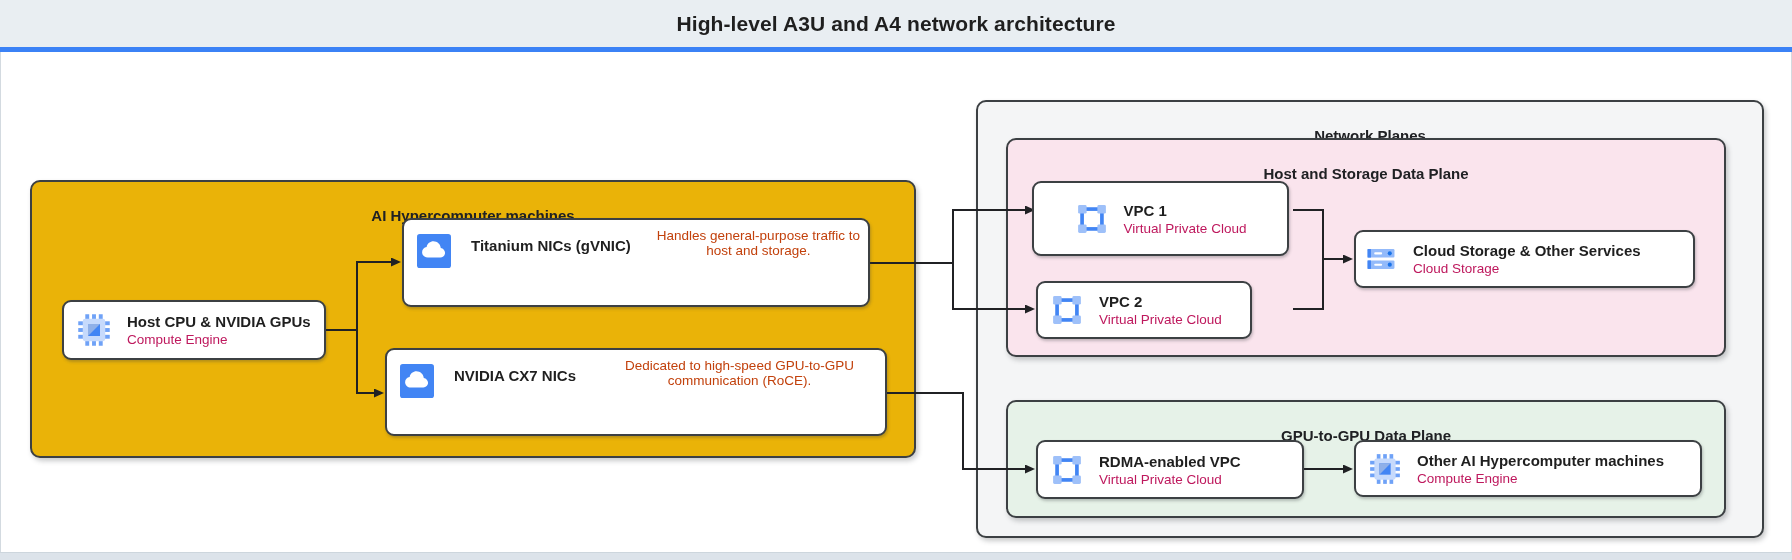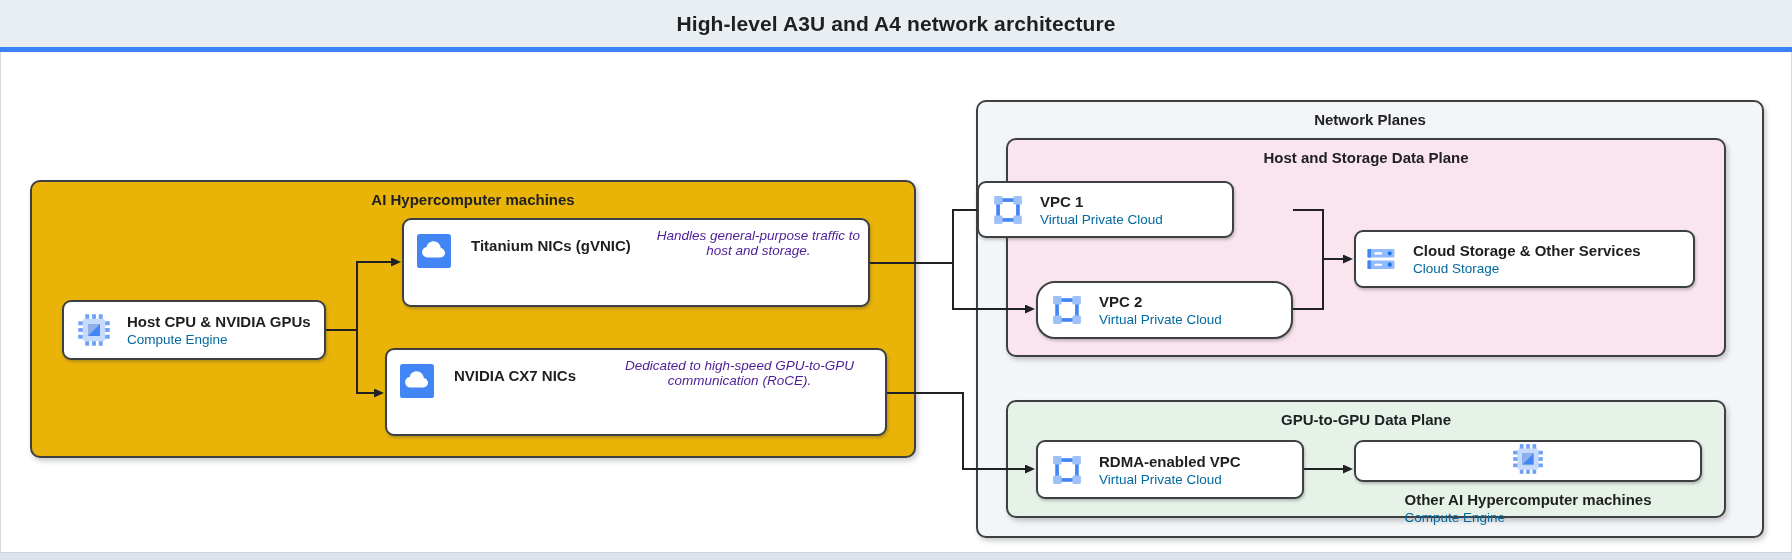--- a/index.html
+++ b/index.html
@@ -18,42 +18,42 @@
   .footerbar {
     position:absolute; left:0; bottom:0; width:1792px; height:8px;
     background:#dce3ea; border-top:1px solid #cdd6dd;
   }
   .group {
     position:absolute; border:2px solid #3c4043; border-radius:10px;
     box-shadow:2px 3px 5px rgba(60,64,67,0.28);
   }
   .group-label {
     width:100%; text-align:center; font-weight:700; font-size:15px;
-    padding-top:9px; color:#202124;
+    padding-top:9px; color:#202124;margin-top:16px;
   }
   .g-machines { left:30px; top:180px; width:886px; height:278px; background:#eab308; }
   .g-network  { left:976px; top:100px; width:788px; height:438px; background:#f4f5f6; }
   .g-pink     { left:1006px; top:138px; width:720px; height:219px; background:#fae4ed; border-radius:10px; }
   .g-green    { left:1006px; top:400px; width:720px; height:118px; background:#e6f2e8; border-radius:10px; }
 
   .card {
     position:absolute; background:#ffffff; border:2px solid #3c4043; border-radius:9px;
     box-shadow:1px 2px 3px rgba(60,64,67,0.30);
   }
   .card.simple { display:flex; align-items:center; padding:0 12px; gap:15px; }
   .card-text { display:flex; flex-direction:column; justify-content:center; gap:2px; }
   .card-title { font-size:15px; font-weight:700; color:#1f1f1f; white-space:nowrap; }
-  .card-subtitle { font-size:13.5px; font-weight:400; color:#0369a1; white-space:nowrap; }
+  .card-subtitle { font-size:13.5px; font-weight:400; color:#be185d; white-space:nowrap; }
   .icon { flex:0 0 auto; display:block; }
 
   .card.nic { display:flex; }
   .nic-top { display:flex; align-items:flex-start; gap:20px; padding:14px 0 0 13px; height:57px; }
   .nic-top .card-title { margin-top:3px; }
   .nic-divider { height:0; border-top:1.5px solid #80868b; margin:0 9px; }
-  .nic-desc { text-align:center; font-size:13.5px; color:#4c1d95; padding-top:8px;font-style:italic; }
+  .nic-desc { text-align:center; font-size:13.5px; color:#c2410c; padding-top:8px; }
 
   .connectors { position:absolute; left:0; top:0; z-index:3; }
   .card, .group { z-index:2; }
   .card { z-index:4; }
 </style>
 </head>
 <body>
 
 <div class="canvas">
 
@@ -173,31 +173,31 @@
     <div class="nic-top">
       <svg class="icon" width="34" height="34" viewBox="0 0 24 24">
           <use href="#def-cloudnic"></use>
         </svg>
       <div class="card-title">NVIDIA CX7 NICs</div>
     </div>
     <div class="nic-divider"></div>
     <div class="nic-desc">Dedicated to high-speed GPU-to-GPU communication (RoCE).</div>
   </div>
 
-  <div class="card simple" style="left:977px; top:181px; width:257px; height:57px;">
+  <div class="card simple" style="left:1032px; top:181px; width:257px; height:75px;justify-content:center;">
     <svg class="icon" width="34" height="34" viewBox="0 0 24 24">
         <use href="#def-vpc"></use>
       </svg>
     <div class="card-text">
       <div class="card-title">VPC 1</div>
       <div class="card-subtitle">Virtual Private Cloud</div>
     </div>
   </div>
 
-  <div class="card simple" style="left:1036px; top:281px; width:257px; height:58px;border-radius:19px;">
+  <div class="card simple" style="left:1036px; top:281px; width:216px; height:58px;">
     <svg class="icon" width="34" height="34" viewBox="0 0 24 24">
         <use href="#def-vpc"></use>
       </svg>
     <div class="card-text">
       <div class="card-title">VPC 2</div>
       <div class="card-subtitle">Virtual Private Cloud</div>
     </div>
   </div>
 
   <div class="card simple" style="left:1354px; top:230px; width:341px; height:58px;padding-left:8px;">
@@ -213,21 +213,21 @@
   <div class="card simple" style="left:1036px; top:440px; width:268px; height:59px;">
     <svg class="icon" width="34" height="34" viewBox="0 0 24 24">
         <use href="#def-vpc"></use>
       </svg>
     <div class="card-text">
       <div class="card-title">RDMA-enabled VPC</div>
       <div class="card-subtitle">Virtual Private Cloud</div>
     </div>
   </div>
 
-  <div class="card simple" style="left:1354px; top:440px; width:348px; height:42px;flex-direction:column;">
+  <div class="card simple" style="left:1354px; top:440px; width:348px; height:57px;">
     <svg class="icon" width="34" height="34" viewBox="0 0 24 24">
         <use href="#def-chip"></use>
       </svg>
     <div class="card-text">
       <div class="card-title">Other AI Hypercomputer machines</div>
       <div class="card-subtitle">Compute Engine</div>
     </div>
   </div>
 
   <div class="footerbar"></div>

